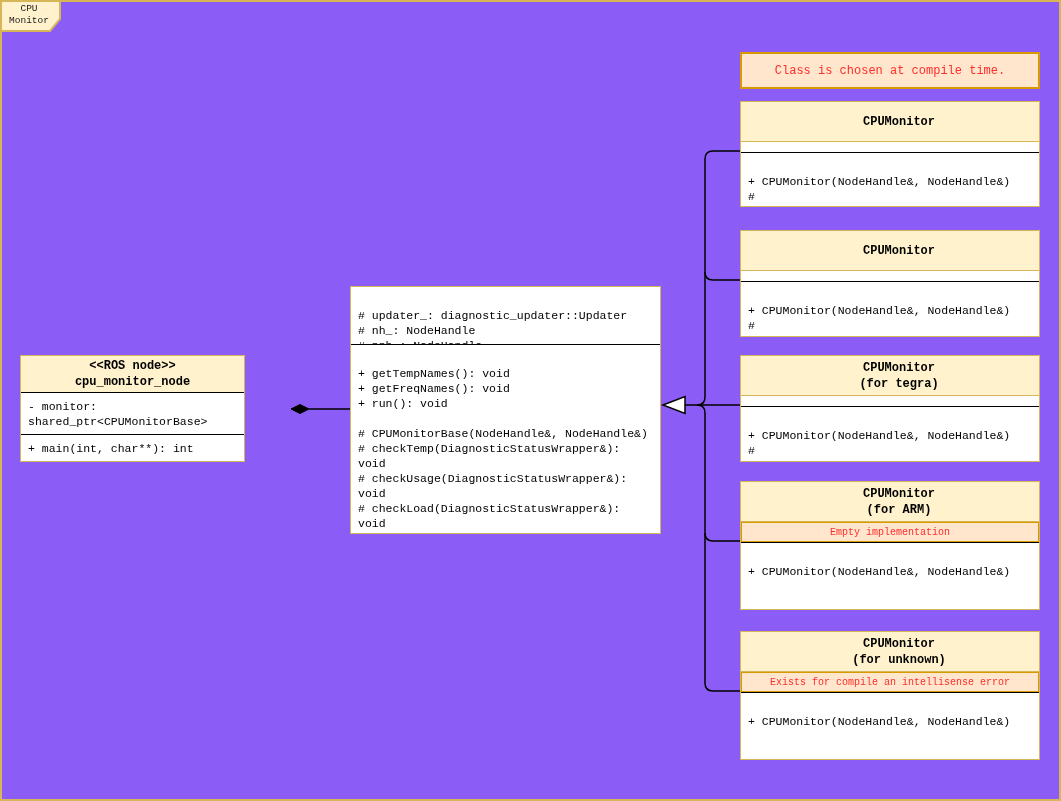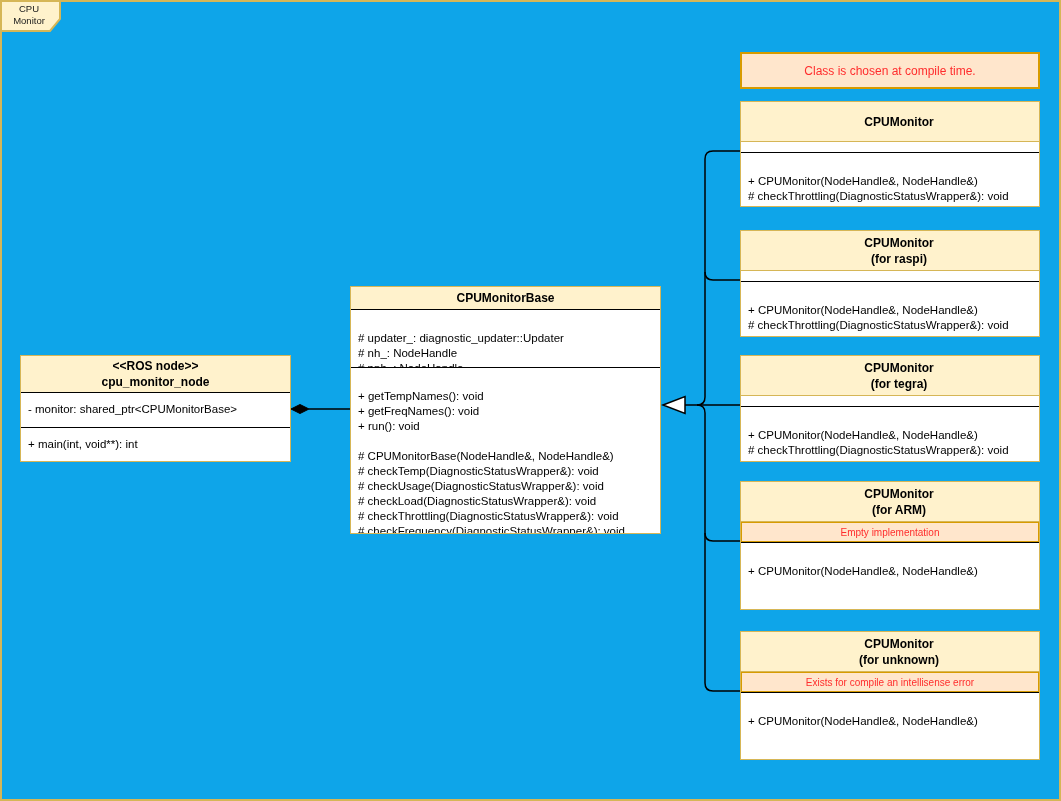--- a/index.html
+++ b/index.html
@@ -1,18 +1,18 @@
 <!DOCTYPE html>
 <html><head>
 <meta charset="utf-8">
 <style>
   html,body{margin:0;padding:0;background:#ffffff;}
   #canvas{
-    position:relative;width:1061px;height:801px;background:#0ea5e9;
-    font-family:Liberation Sans, sans-serif;overflow:hidden;
+    position:relative;width:1061px;height:801px;background:#8b5cf6;
+    font-family:Liberation Mono, monospace;overflow:hidden;
   }
   .frame{
     position:absolute;left:0;top:0;right:0;bottom:0;
     border:2px solid #d6b656;box-sizing:border-box;pointer-events:none;
   }
   .tab-svg{position:absolute;left:0;top:0;}
   .tab-label{
     position:absolute;left:2px;top:3px;width:54px;text-align:center;
     font-size:9.5px;line-height:12px;color:#1a1a1a;white-space:pre-line;
   }
@@ -55,33 +55,30 @@
   <svg class="tab-svg" width="70" height="36">
     <polygon points="1,1 60,1 60,19 50,31 1,31" fill="#fff2cc" stroke="#d6b656" stroke-width="2"></polygon>
   </svg>
   <div class="tab-label">CPU
 Monitor</div>
 
   <div class="note-box" style="left:740px;top:52px;width:300px;height:37px">
     <span>Class is chosen at compile time.</span>
   </div>
 
-  <div class="uml-class" style="left:20px;top:355px;width:271px;height:107px">
+  <div class="uml-class" style="left:20px;top:355px;width:225px;height:107px">
     <div class="hdr hdr-dark" style="flex:0 0 37px">
       <div>&lt;&lt;ROS node&gt;&gt;</div>
       <div>cpu_monitor_node</div>
     </div>
     <div class="compartment rowcenter" style="flex:1 1 auto">- monitor: shared_ptr&lt;CPUMonitorBase&gt;</div>
-    <div class="compartment rowcenter sep" style="flex:1 1 auto">+ main(int, void**): int</div>
+    <div class="compartment rowcenter sep" style="flex:1 1 auto">+ main(int, char**): int</div>
   </div>
 
   <div class="uml-class" style="left:350px;top:286px;width:311px;height:248px">
-    <div class="hdr hdr-dark" style="flex:0 0 23px">
-      <div>CPUMonitorBase</div>
-    </div>
     <div class="compartment" style="flex:0 0 57px"># updater_: diagnostic_updater::Updater
 # nh_: NodeHandle
 # pnh_: NodeHandle</div>
     <div class="compartment sep">+ getTempNames(): void
 + getFreqNames(): void
 + run(): void
 
 # CPUMonitorBase(NodeHandle&amp;, NodeHandle&amp;)
 # checkTemp(DiagnosticStatusWrapper&amp;): void
 # checkUsage(DiagnosticStatusWrapper&amp;): void
@@ -96,21 +93,20 @@
     </div>
     <div class="attr-strip"></div>
     <div class="compartment sep">+ CPUMonitor(NodeHandle&amp;, NodeHandle&amp;)
 # checkThrottling(DiagnosticStatusWrapper&amp;): void
 # getTempNames()</div>
   </div>
 
   <div class="uml-class" style="left:740px;top:230px;width:300px;height:107px">
     <div class="hdr hdr-gold" style="flex:0 0 40px">
       <div>CPUMonitor</div>
-      <div>(for raspi)</div>
     </div>
     <div class="attr-strip"></div>
     <div class="compartment sep">+ CPUMonitor(NodeHandle&amp;, NodeHandle&amp;)
 # checkThrottling(DiagnosticStatusWrapper&amp;): void
 # getTempNames()</div>
   </div>
 
   <div class="uml-class" style="left:740px;top:355px;width:300px;height:107px">
     <div class="hdr hdr-gold" style="flex:0 0 40px">
       <div>CPUMonitor</div>

